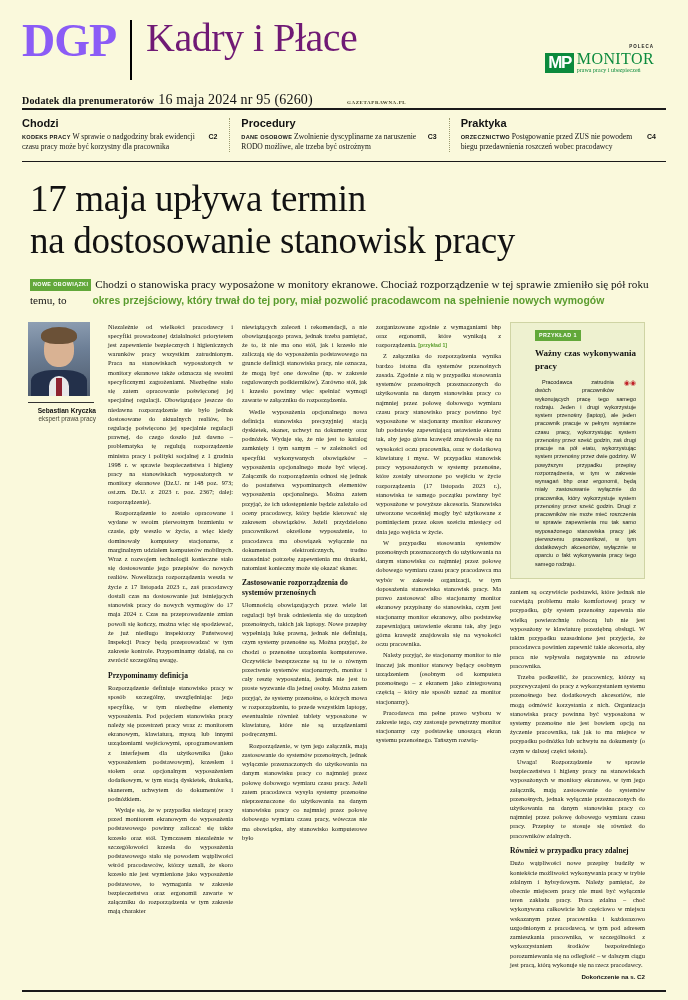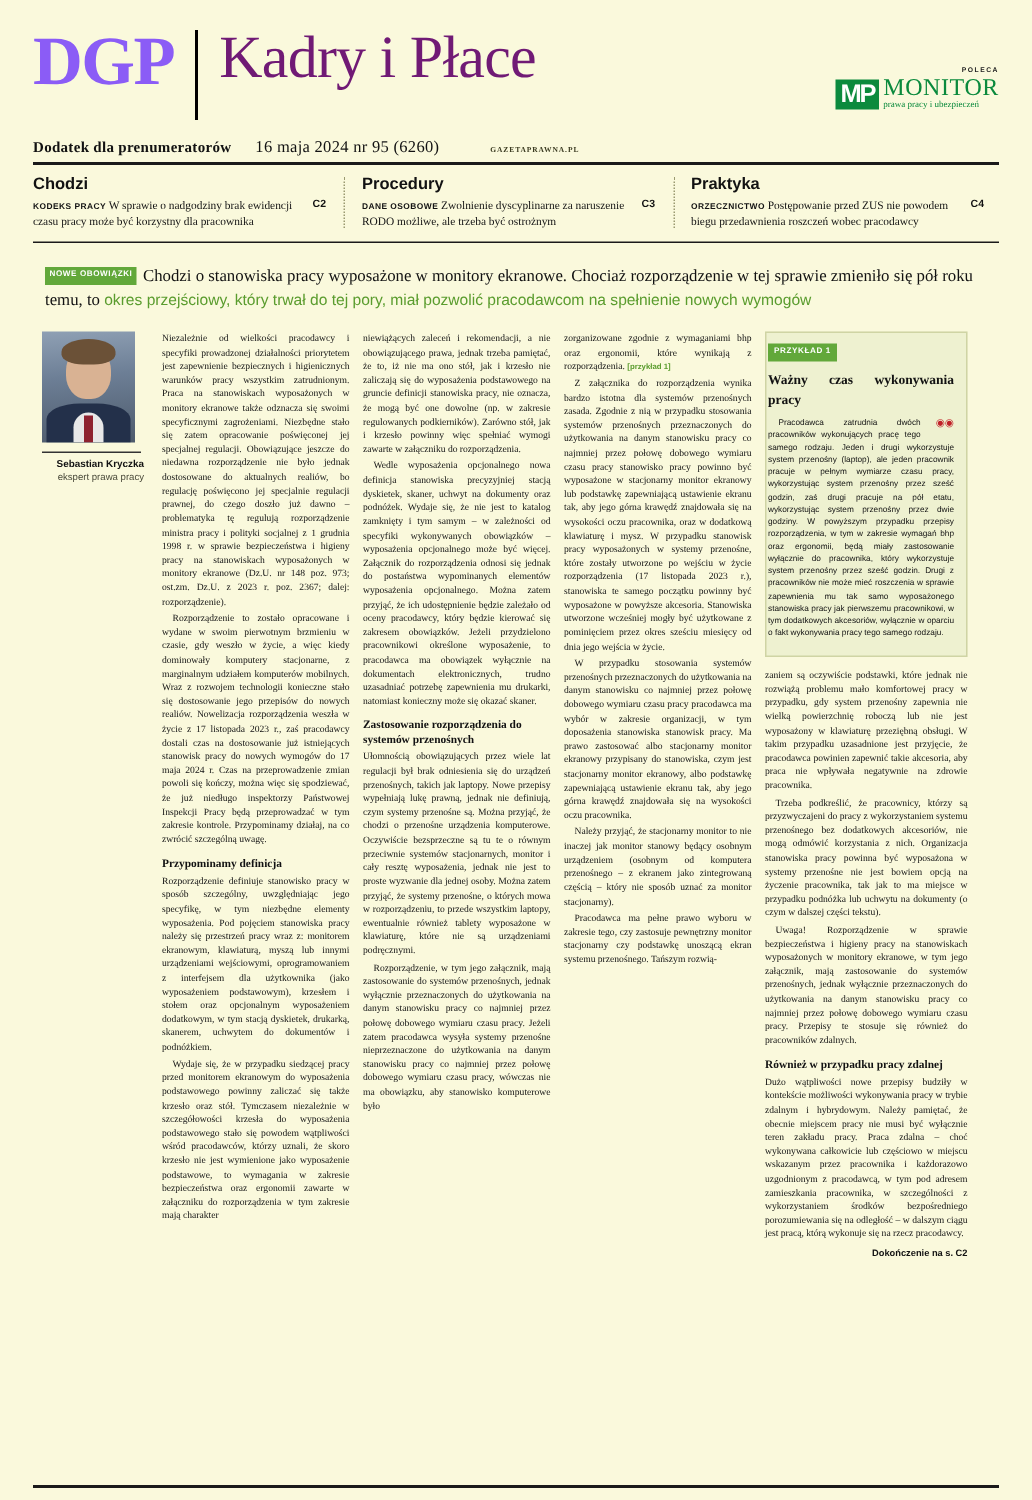--- a/index.html
+++ b/index.html
@@ -22,24 +22,24 @@
     font-weight:bold; font-size:46px; letter-spacing:-1px;
     line-height:1; color:#8b5cf6;
   }
   .divider-bar { width:2px; background:#000; margin:2px 14px 0 14px; height:60px; }
   .kadry {
     font-family:"Liberation Serif", serif;
     font-size:40px; line-height:1; color:#701a75; letter-spacing:-0.5px;
   }
   .sub-row { display:flex; align-items:baseline; margin-top:12px; }
   .sub-title { font-weight:bold; font-size:10px; letter-spacing:0.2px; }
-  .issue { font-size:11px; margin-left:16px; letter-spacing:0.2px; }
+  .issue { font-size:14px; margin-left:4px; letter-spacing:0.2px; }
   .siteurl { font-size:5px; margin-left:34px; letter-spacing:0.6px; color:#3a3a20; font-weight:bold; }
 
-  .monitor { position:absolute; right:0; top:44px; text-align:right; }
+  .monitor { position:absolute; right:12px; top:44px; text-align:right; }
   .poleca { font-family:"Liberation Sans", sans-serif; font-size:4.5px; font-weight:bold; letter-spacing:1px; color:#222; margin-bottom:2px; }
   .mon-row { display:flex; align-items:center; justify-content:flex-end; }
   .mp {
     background:#0b8a3d; color:#fff; font-family:"Liberation Sans", sans-serif;
     font-weight:bold; font-size:17px; line-height:20px; padding:0 3px; letter-spacing:-1.5px;
   }
   .mon-txt { margin-left:3px; text-align:left; }
   .mon-name { color:#0b8a3d; font-size:16px; line-height:15px; letter-spacing:0.4px; }
   .mon-tag { color:#0b8a3d; font-size:6px; line-height:8px; }
 
@@ -65,21 +65,21 @@
     font-size:37px; line-height:1.14; font-weight:normal;
     margin:16px 0 0 8px; letter-spacing:-0.3px;
   }
   .lead { margin:14px 0 0 8px; font-size:11.2px; line-height:1.46; max-width:640px; }
   .badge {
     display:inline-block; background:#62a83a; color:#fff;
     font-family:"Liberation Sans", sans-serif; font-weight:bold;
     font-size:5.4px; letter-spacing:0.4px; padding:2px 3px; vertical-align:middle;
     margin-right:4px;
   }
-  .green { color:#5a9c2e; font-weight:normal; font-family:"Liberation Sans", sans-serif; font-size:10.4px; }
+  .green { color:#5a9c2e; font-weight:bold; font-family:"Liberation Sans", sans-serif; font-size:10.4px;margin-left:23px; }
 
   
   .body-area { display:flex; margin-top:13px; }
   .col { width:134px; padding-right:9px; font-size:6.4px; line-height:1.44; text-align:justify; }
   .col.first { width:86px; padding-right:8px; }
   .col p { margin:0 0 2px 0; text-indent:7px; }
   .col p.noind { text-indent:0; }
   .col h4 {
     font-family:"Liberation Serif", serif; font-weight:bold;
     font-size:7.6px; line-height:1.25; margin:6px 0 3px 0; text-align:left;
@@ -96,21 +96,21 @@
   .photo .hair { position:absolute; left:13px; top:5px; width:36px; height:17px; background:#6b5137; border-radius:50% 50% 40% 40%; }
   .photo .body { position:absolute; left:3px; bottom:0; width:56px; height:26px; background:#23304a; border-radius:40% 40% 0 0; }
   .photo .shirt { position:absolute; left:21px; bottom:0; width:20px; height:20px; background:#e8e8e8; border-radius:50% 50% 0 0; }
   .photo .tie { position:absolute; left:28px; bottom:0; width:6px; height:18px; background:#8e2230; }
   .au-rule { border-top:1px solid #333; margin:6px 6px 4px 6px; }
   .au-name { text-align:right; font-family:"Liberation Sans", sans-serif; font-weight:bold; font-size:6.6px; line-height:1.3; padding-right:4px; }
   .au-role { text-align:right; font-family:"Liberation Sans", sans-serif; font-size:6.4px; line-height:1.3; color:#4a4a3a; padding-right:4px; }
 
   
   .example {
-    background:#eef1d0; border:1px solid #cfd4a4; padding:7px 8px 8px 1px;
+    background:#eef1d0; border:1px solid #cfd4a4; padding:7px 8px 8px 24px;
     margin-bottom:8px;
   }
   .ex-tag {
     display:inline-block; background:#62a83a; color:#fff;
     font-family:"Liberation Sans", sans-serif; font-weight:bold;
     font-size:5.4px; letter-spacing:0.4px; padding:2px 4px; margin-bottom:6px;
   }
   .ex-title { font-weight:bold; font-size:9px; margin:0 0 5px 0; }
   .ex-body { font-family:"Liberation Sans", sans-serif; font-size:5.5px; line-height:1.5; text-align:justify; margin:0; }
   .endmark { color:#c02028; font-size:7px; float:right; margin-left:3px; }
@@ -160,20 +160,24 @@
       <p><span class="pref">C3</span><span class="kicker">DANE OSOBOWE</span> <span>Zwolnienie dyscyplinarne za naruszenie RODO możliwe, ale trzeba być ostrożnym</span></p>
     </div>
     <div class="teaser">
       <h3>Praktyka</h3>
       <p><span class="pref">C4</span><span class="kicker">ORZECZNICTWO</span> <span>Postępowanie przed ZUS nie powodem biegu przedawnienia roszczeń wobec pracodawcy</span></p>
     </div>
   </div>
 
   <div class="rule-thin"></div>
 
+  <h1 class="headline">
+    <span>17 maja upływa termin</span><br>
+    <span>na dostosowanie stanowisk pracy</span>
+  </h1>
 
   <div class="lead">
     <span class="badge">NOWE OBOWIĄZKI</span><span>Chodzi o stanowiska pracy wyposażone w monitory ekranowe. Chociaż rozporządzenie w tej sprawie zmieniło się pół roku temu, to </span><span class="green">okres przejściowy, który trwał do tej pory, miał pozwolić pracodawcom na spełnienie nowych wymogów</span>
   </div>
 
   <div class="body-area">
 
     <div class="col first author">
       <div class="photo">
         <div class="body"></div>

